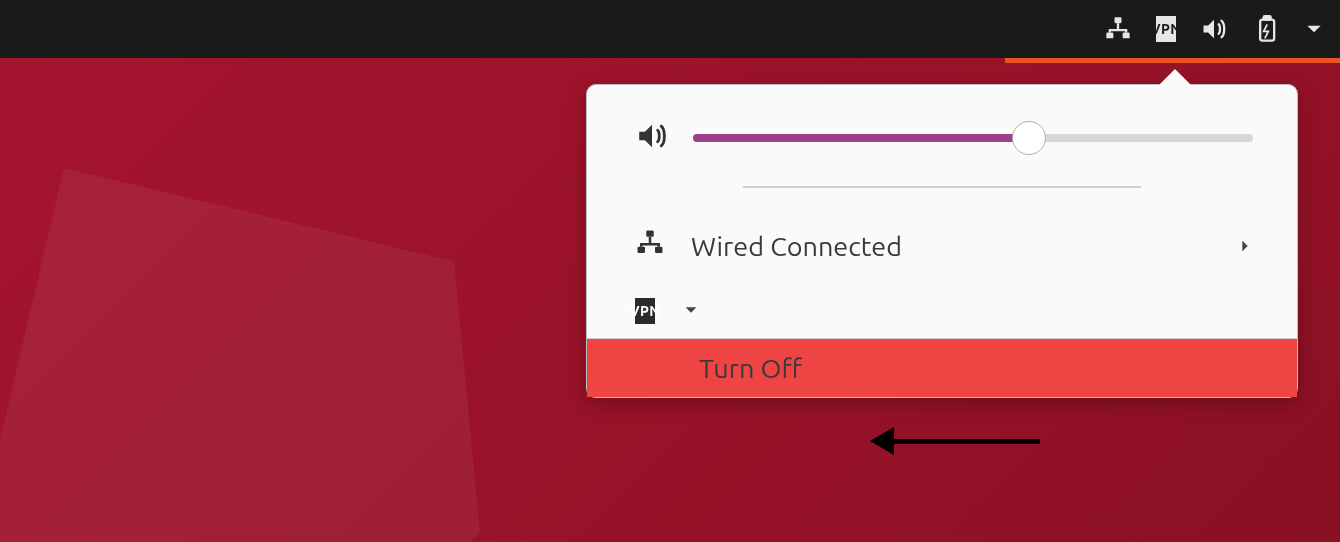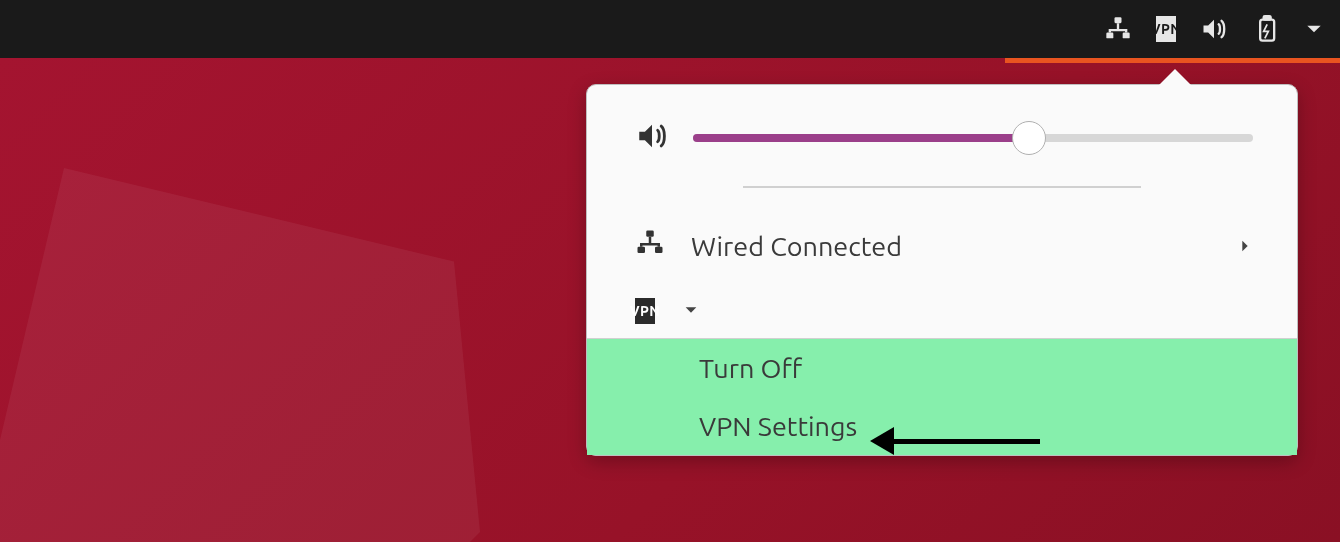--- a/index.html
+++ b/index.html
@@ -117,21 +117,21 @@
     align-items: center;
     gap: 26px;
     padding: 14px 44px 14px 48px;
     font-size: 27px;
     color: #3a3a3a;
     cursor: default;
   }
   .menu-item .label { flex: 1; white-space: nowrap; overflow: hidden; text-overflow: ellipsis; }
   .menu-item .chev { color: #444; }
   .submenu {
-    background: #86efac;
+    background: #ef4444;
     border-top: 1px solid #d0d0d0;
   }
   .submenu .menu-item { padding-left: 112px; }
   .vpn-badge {
     display:inline-flex;align-items:center;justify-content:center;
     width:20px;height:26px;background:#2b2b2b;color:#fff;
     border-radius:0;font-size:14px;font-weight:700;letter-spacing:0.5px;
   }
   .vpn-badge.inverse { background:#e6e6e6;color:#1a1a1a; }
   .arrow-annotation {
@@ -237,23 +237,20 @@
       <svg width="20" height="16" viewBox="0 0 24 24" fill="currentColor">
           <path d="M4 8l8 8 8-8z"></path>
         </svg>
     </span>
   </div>
 
   <div class="submenu">
     <div class="menu-item">
       <span class="label">Turn Off</span>
     </div>
-    <div class="menu-item">
-      <span class="label">VPN Settings</span>
-    </div>
   </div>
 
 </div>
 
 <div class="arrow-annotation">
   <div class="arrow-line"></div>
   <div class="arrow-head"></div>
 </div>
 
 </body></html>

